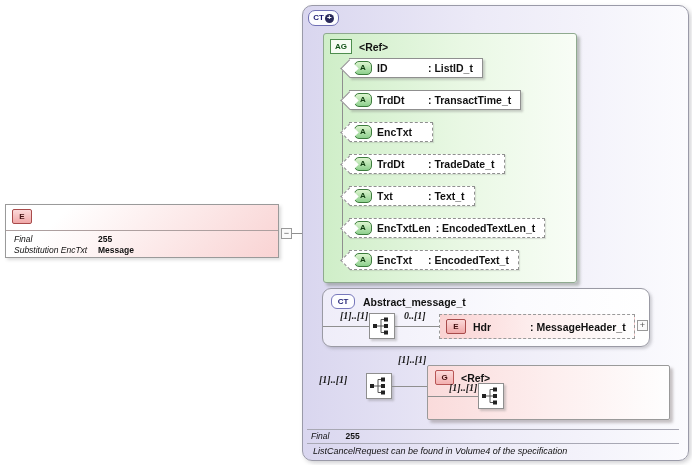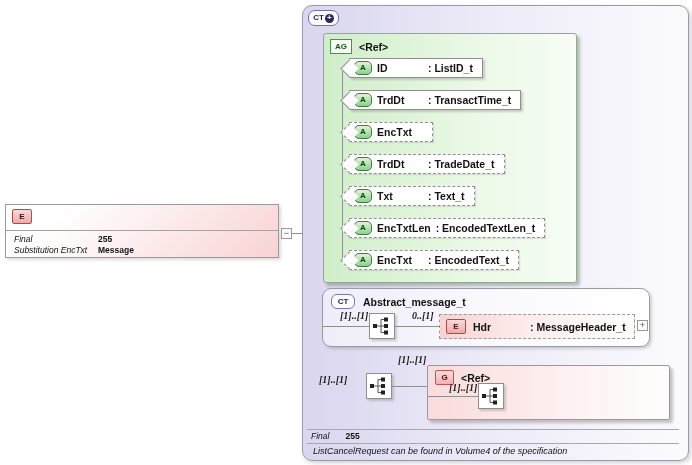--- a/index.html
+++ b/index.html
@@ -212,21 +212,21 @@
     <div class="seq-icon" style="left:46px;top:24px;">
       <svg width="24" height="24" viewBox="0 0 24 24">
         <path d="M5 12 H11 M11 5.5 V18.5 M11 5.5 H15 M11 12 H15 M11 18.5 H15" stroke="#555" stroke-width="1" fill="none"></path>
         <rect x="3" y="10" width="4" height="4" fill="#222"></rect>
         <rect x="14" y="3.5" width="4" height="4" fill="#222"></rect>
         <rect x="14" y="10" width="4" height="4" fill="#222"></rect>
         <rect x="14" y="16.5" width="4" height="4" fill="#222"></rect>
       </svg>
     </div>
     <div class="line hline" style="left:72px;top:37px;width:44px;"></div>
-    <span class="card-label" style="left:89px;top:21px;">0..[1]</span>
+    <span class="card-label" style="left:81px;top:21px;">0..[1]</span>
     <div class="hdr-box">
       <span class="badge badge-e">E</span>
       <span class="name-col" style="min-width:50px;">Hdr</span>
       <span>: MessageHeader_t</span>
     </div>
     <div class="toggle-box" style="position:absolute;left:314px;top:31px;">
       <span>+</span>
     </div>
   </div>
 

